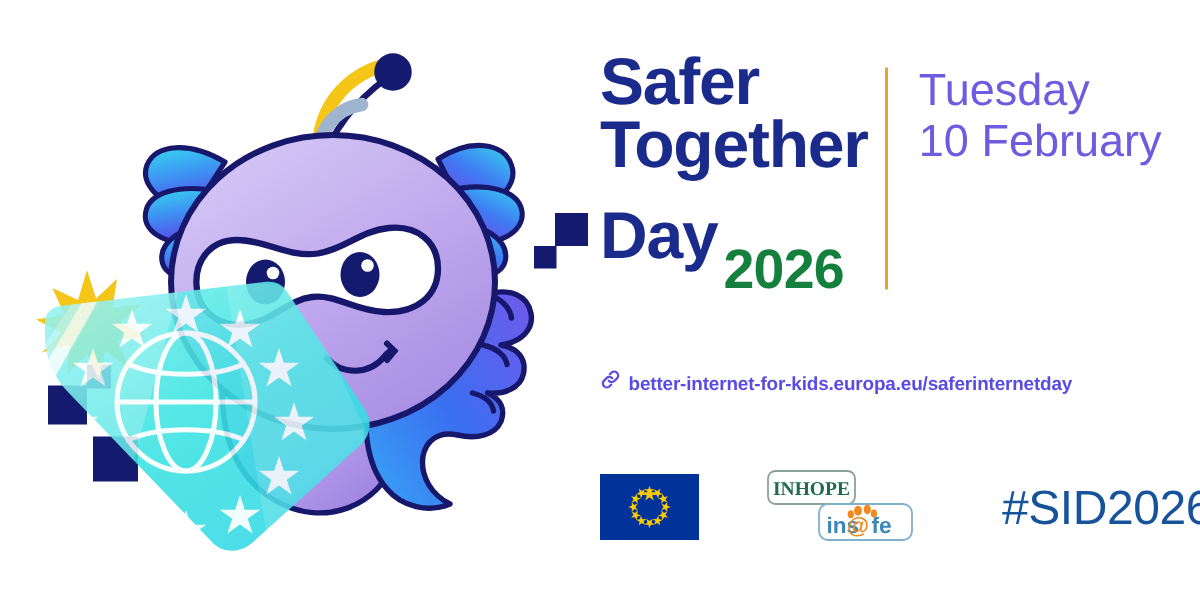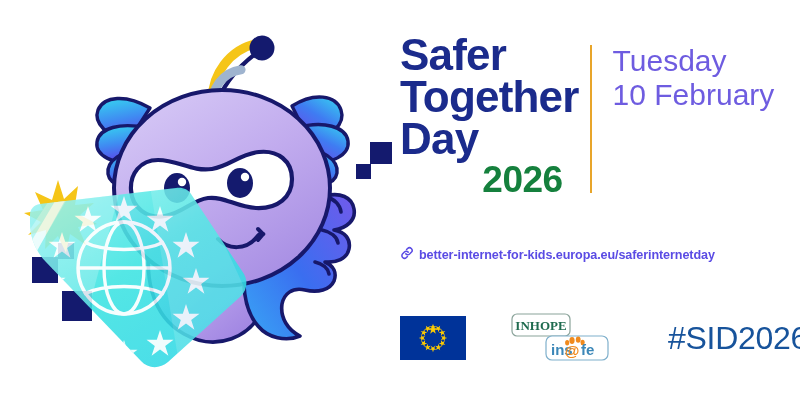--- a/index.html
+++ b/index.html
@@ -51,21 +51,21 @@
   .tline {
     font-size: 44px;
     font-weight: bold;
     color: #1b2b8c;
     letter-spacing: -0.8px;
     white-space: nowrap;
     display: block;
   }
   .tline-day {
     display: flex;
-    align-items: flex-start;
+    align-items: center;
   }
   .year {
     font-size: 37px;
     font-weight: bold;
     color: #15803d;
     letter-spacing: -0.5px;
     margin-left: 4px;
     margin-top: 44px;
   }
   #date-divider {

